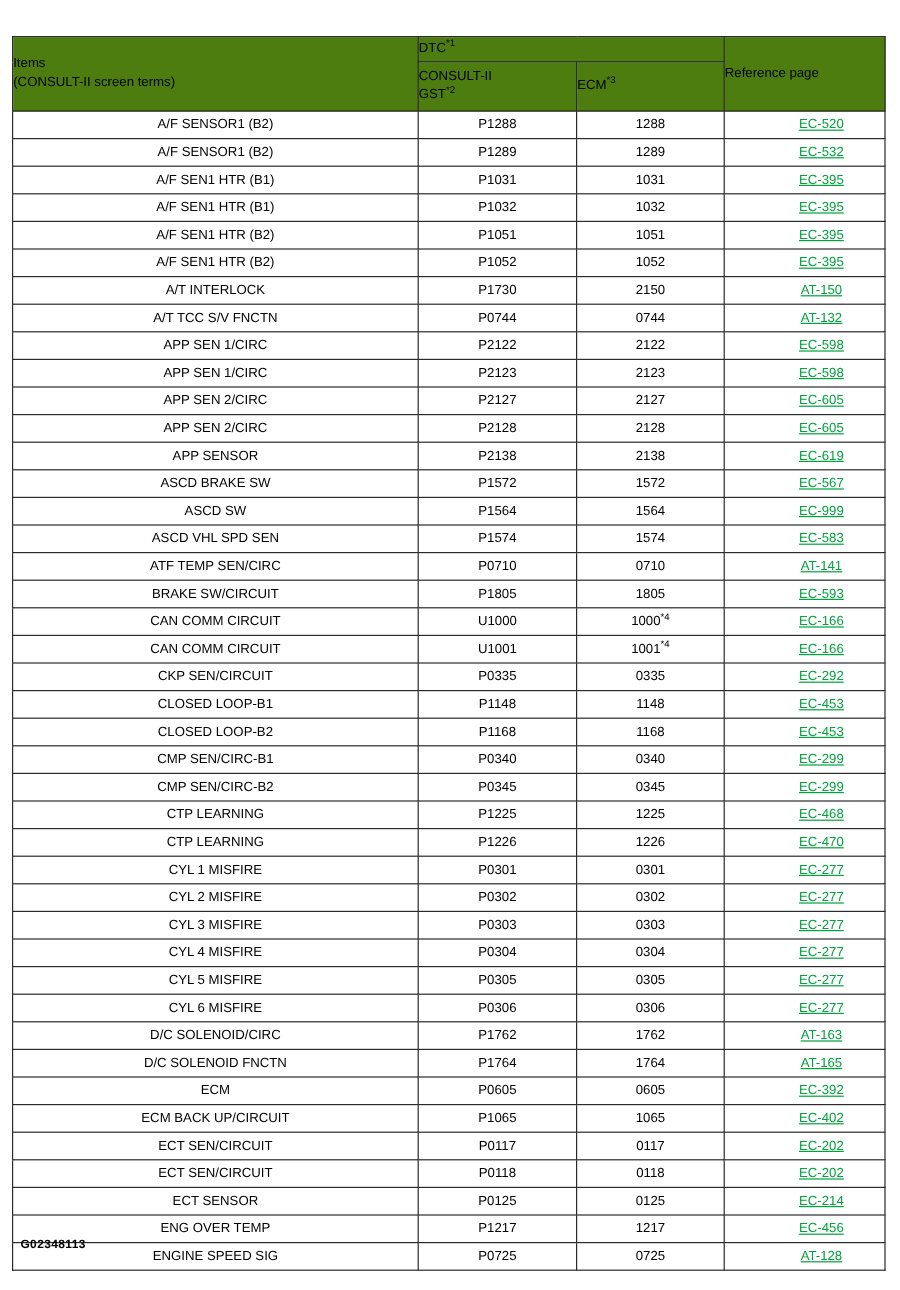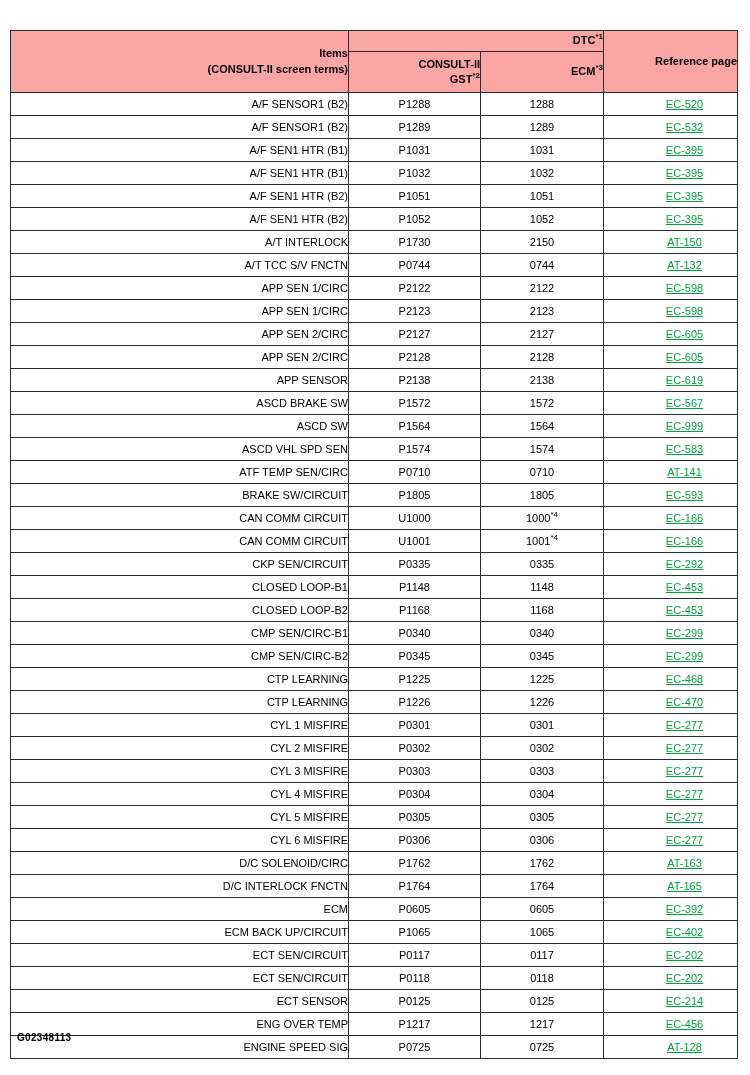--- a/index.html
+++ b/index.html
@@ -6,27 +6,27 @@
   body{font-family:"Liberation Sans",sans-serif;color:#000;}
   .page{position:relative;width:750px;height:1075px;background:#ffffff;overflow:hidden;}
 
   table.dtc{
     position:absolute;top:30px;left:10px;width:727px;
     border-collapse:collapse;table-layout:fixed;
     font-size:11px;color:#000;
   }
   table.dtc th, table.dtc td{border:1px solid #2b2b2b;padding:0;}
   thead th{
-    font-weight:bold;text-align:right;vertical-align:middle;
-    font-size:11px;line-height:1.4;background:#fca5a5;
+    font-weight:normal;text-align:left;vertical-align:middle;
+    font-size:11px;line-height:1.4;background:#4d7c0f;
   }
   tr.h1 th{height:20px;}
   tr.h2 th{height:40px;}
   tbody td{height:22px;vertical-align:middle;font-size:11px;}
-  td.c-item{text-align:right;padding-left:12px;}
+  td.c-item{text-align:center;padding-left:12px;}
   td.c-code{text-align:center;}
   td.c-ref{text-align:center;}
   a.ref-link{
     color:var(--link-color,#00a33c);
     text-decoration:underline;
     cursor:pointer;
     margin-left:28px;
   }
   sup{font-size:8px;vertical-align:super;line-height:0;}
   .figure-id{
@@ -262,21 +262,21 @@
           <td class="c-code">0306</td>
           <td class="c-ref"><a class="ref-link" href="#">EC-277</a></td>
         </tr>
         <tr>
           <td class="c-item">D/C SOLENOID/CIRC</td>
           <td class="c-code">P1762</td>
           <td class="c-code">1762</td>
           <td class="c-ref"><a class="ref-link" href="#">AT-163</a></td>
         </tr>
         <tr>
-          <td class="c-item">D/C INTERLOCK FNCTN</td>
+          <td class="c-item">D/C SOLENOID FNCTN</td>
           <td class="c-code">P1764</td>
           <td class="c-code">1764</td>
           <td class="c-ref"><a class="ref-link" href="#">AT-165</a></td>
         </tr>
         <tr>
           <td class="c-item">ECM</td>
           <td class="c-code">P0605</td>
           <td class="c-code">0605</td>
           <td class="c-ref"><a class="ref-link" href="#">EC-392</a></td>
         </tr>

